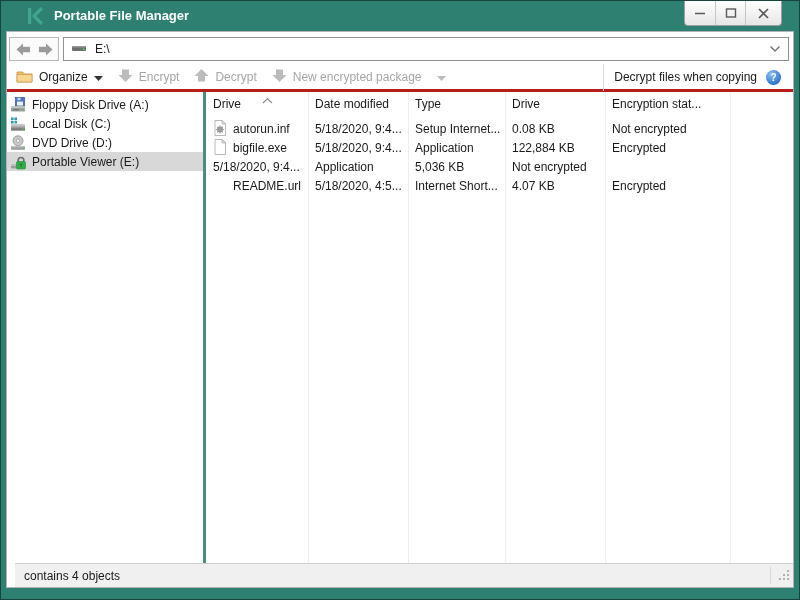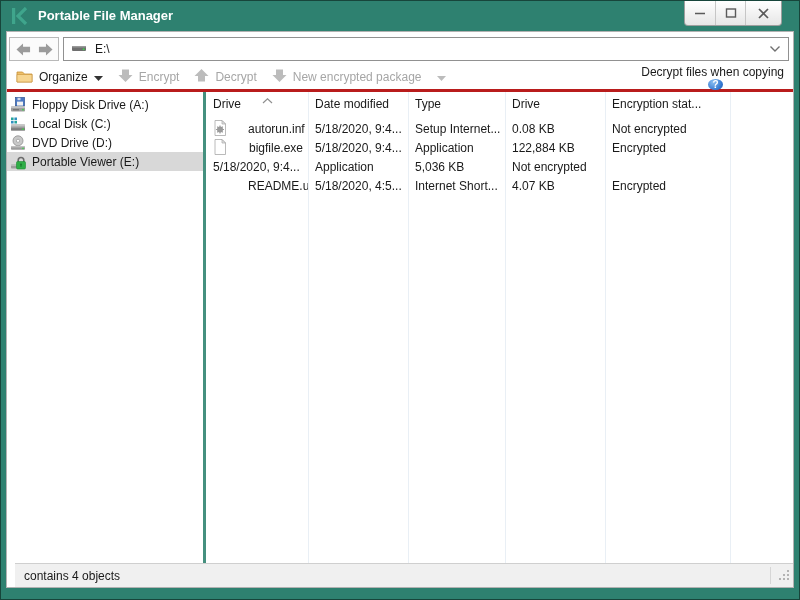--- a/index.html
+++ b/index.html
@@ -3,21 +3,21 @@
 <meta charset="utf-8">
 <style>
   * { box-sizing: border-box; margin: 0; padding: 0; }
   html,body { width:800px; height:600px; overflow:hidden; }
   body { font-family:"Liberation Sans", sans-serif; font-size:12px; color:#1a1a1a; }
 
   #window { position:absolute; top:0; left:0; width:800px; height:600px;
             background:#2e8170; border:1px solid #17453b; }
 
   
-  .titlebar { position:absolute; top:0; left:0; right:0; height:40px; }
+  .titlebar { position:absolute; top:0; left:16px; right:0; height:40px; }
   .logo { position:absolute; left:10px; top:6px; width:20px; height:18px; }
   .title { position:absolute; left:37px; top:7px; color:#ffffff; font-weight:bold; font-size:13px; }
   .win-controls { position:absolute; right:17px; top:0; height:25px; display:flex;
                   background:linear-gradient(#ffffff,#e6e6e6); border:1px solid #9e9e9e; border-top:none;
                   border-radius:0 0 4px 4px; overflow:hidden; }
   .wbtn { width:30px; height:100%; display:flex; align-items:center; justify-content:center; cursor:default; }
   .wbtn + .wbtn { border-left:1px solid #c6c6c6; }
   .wbtn.close { width:36px; }
 
   
@@ -32,42 +32,42 @@
                 border:1px solid #919191; background:#ffffff; display:flex; align-items:center; padding:0 7px; }
   .addressbar .addr-text { margin-left:8px; }
   .addressbar .chev { margin-left:auto; display:flex; }
 
   
   .toolbar { position:absolute; left:0; right:0; top:33px; height:27px; background:#ffffff;
              border-bottom:3px solid #b91c1c; display:flex; align-items:center; padding:0 9px; }
   .tbtn { display:flex; align-items:center; gap:6px; margin-right:15px; white-space:nowrap; }
   .tbtn .lbl { color:#1a1a1a; }
   .tbtn.disabled .lbl { color:#a6a6a6; }
-  .tb-right { margin-left:auto; display:flex; align-items:center; height:100%;flex-direction:column; }
+  .tb-right { margin-left:auto; display:flex; align-items:center; height:100%; }
   .tb-sep { width:1px; height:27px; background:#d9d9d9; margin-right:10px; }
   .help-icon { width:15px; height:15px; border-radius:50%; margin-left:9px; margin-right:3px;
                background:radial-gradient(circle at 35% 28%, #8cc0f2, #2f74cf 70%, #1d55a6);
                color:#fff; font-size:10px; font-weight:bold; display:flex; align-items:center; justify-content:center; }
 
   
   .main { position:absolute; left:0; right:0; top:60px; bottom:24px; background:#ffffff; }
   .sidebar { position:absolute; left:0; top:0; bottom:0; width:196px; padding-top:3px;text-align:right; }
   .side-item { height:19px; display:flex; align-items:center; padding-left:3px; }
   .side-item.selected { background:#d8d8d8; }
   .side-item .icon16 { width:16px; height:16px; flex:0 0 16px; margin-right:6px; }
   .pane-divider { position:absolute; left:196px; top:0; bottom:0; width:3px; background:#45907f; }
 
   .filelist { position:absolute; left:199px; top:0; right:0; bottom:0; }
   .vline { position:absolute; top:0; bottom:0; width:1px; background:#e9eff5; }
   .fl-grid { display:grid; grid-template-columns:102px 100px 97px 100px 125px 1fr; }
   .fl-header { height:27px; }
   .fl-header .cell { padding:5px 4px 0 7px; position:relative; }
   .fl-row { height:19px; }
   .fl-row .cell { padding:2px 4px 0 7px; line-height:16px; overflow:hidden; white-space:nowrap; }
-  .cell.name-cell { position:relative; padding-left:42px;text-align:center; }
+  .cell.name-cell { position:relative; padding-left:27px; }
   .cell .row-icon { position:absolute; left:6px; top:1px; width:16px; height:16px; }
   .sort-chevron { position:absolute; left:56px; top:1px; }
 
   
   .statusbar { position:absolute; left:8px; right:0; bottom:0; height:24px; background:#f0f0f0;
                border-top:1px solid #cfcfcf; display:flex; align-items:center; padding-left:9px; }
   .status-sep { position:absolute; right:22px; top:3px; bottom:3px; width:1px; background:#d6d6d6; }
   .resize-grip { position:absolute; right:3px; bottom:3px; }
 </style>
 </head>

